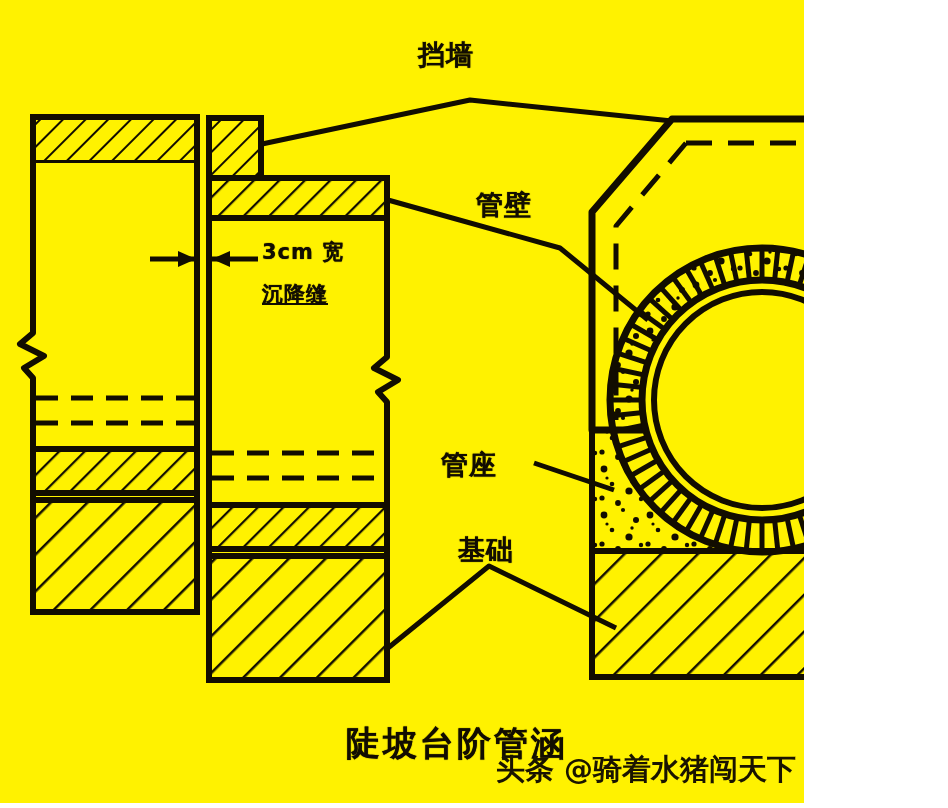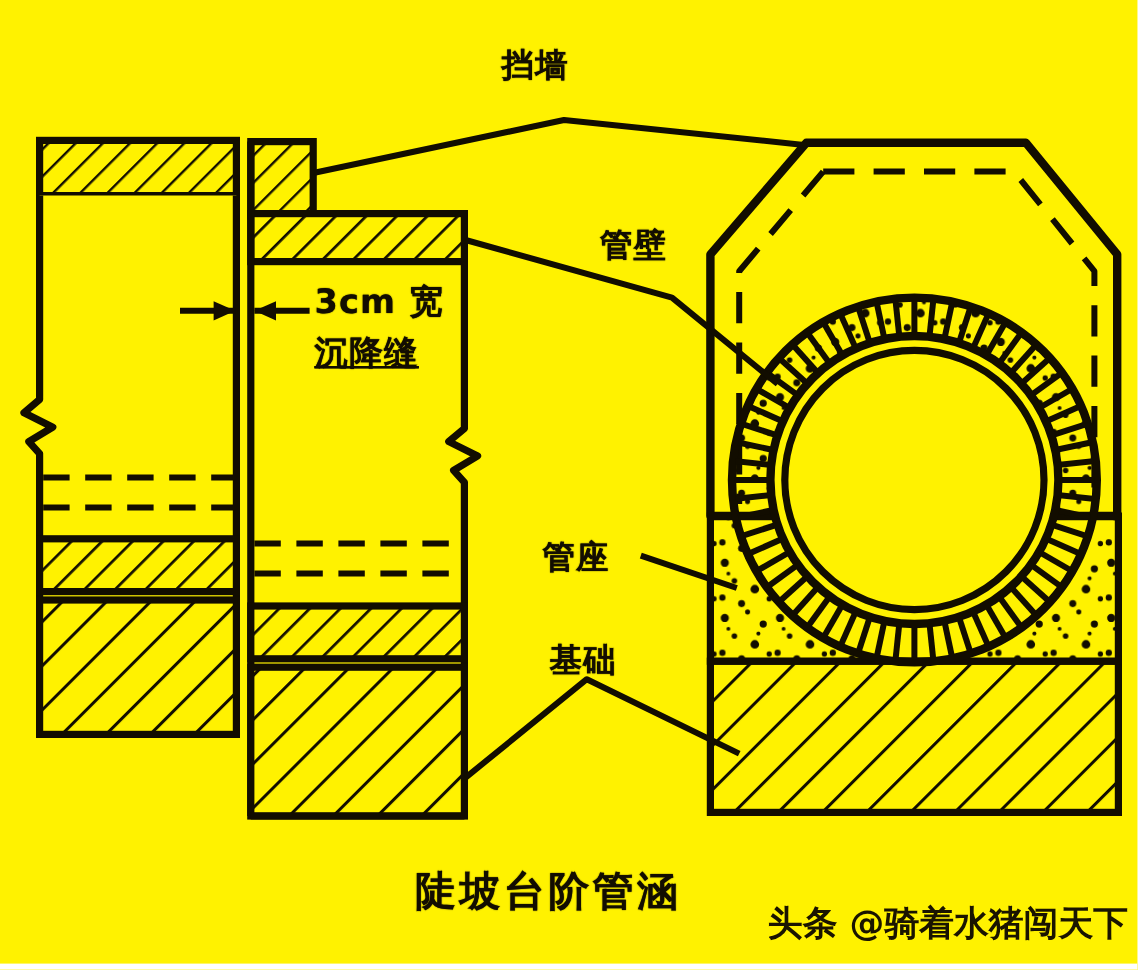--- a/index.html
+++ b/index.html
@@ -1,40 +1,40 @@
 <!DOCTYPE html>
 <html><head>
 <meta charset="utf-8">
 <style>
   html,body{margin:0;padding:0;background:#ffffff;}
   body{font-family:"DejaVu Sans","Liberation Sans",sans-serif;}
   #stage{
     position:relative;
-    width:948px;height:808px;
+    width:804px;height:808px;
     background:#FFF200;
     overflow:hidden;
     text-align:right;
   }
   #bottomline{
     position:absolute;left:0;bottom:0;width:948px;height:5px;
     background:#ffffff;
   }
   svg#dwg{position:absolute;left:0;top:0;width:948px;height:808px;}
   .lbl{
     position:absolute;
     color:#120d00;
     font-family:"DejaVu Sans","Liberation Sans",sans-serif;
     font-weight:bold;
     letter-spacing:1px;
     white-space:nowrap;
     text-shadow:0 0 1px #120d00;
   }
   .lbl-cn{font-size:27px;line-height:30px;}
   .lbl-title{font-size:34px;line-height:38px;letter-spacing:3px;}
-  .lbl-dim{font-size:28px;line-height:32px;}
+  .lbl-dim{font-size:21px;line-height:32px;}
   #wm{
     position:absolute;
     right:8px;bottom:18px;
     font-size:29px;font-weight:bold;
     color:#1a1400;
     white-space:nowrap;
     letter-spacing:0px;
   }
   #wm .wm-a{opacity:1;}
 </style>
@@ -228,27 +228,27 @@
 
     <path d="M 388 200 L 560 248 L 648 320" fill="none" stroke="#120d00" stroke-width="5" stroke-linejoin="round"></path>
 
     <path d="M 534 463 L 614 490" fill="none" stroke="#120d00" stroke-width="5"></path>
 
     <path d="M 388 648 L 489 566 L 616 628" fill="none" stroke="#120d00" stroke-width="5" stroke-linejoin="round"></path>
   </svg>
 
   <div class="lbl lbl-cn" style="left:418px;top:40px;">挡墙</div>
 
-  <div class="lbl lbl-cn" style="left:500px;top:190px;">管壁</div>
+  <div class="lbl lbl-cn" style="left:476px;top:190px;">管壁</div>
 
   <div class="lbl lbl-dim" style="left:262px;top:236px;">3cm 宽</div>
 
   <div class="lbl lbl-dim" style="left:262px;top:278px;text-decoration:underline;">沉降缝</div>
 
-  <div class="lbl lbl-cn" style="left:452px;top:450px;">管座</div>
+  <div class="lbl lbl-cn" style="left:441px;top:450px;">管座</div>
 
   <div class="lbl lbl-cn" style="left:458px;top:535px;font-family:Liberation Serif, serif;">基础</div>
 
   <div class="lbl lbl-title" style="left:346px;top:724px;">陡坡台阶管涵</div>
 
   <div id="wm">
     <span class="wm-a">头条 @骑着水猪闯天下</span>
   </div>
 
   <div id="bottomline"></div>

